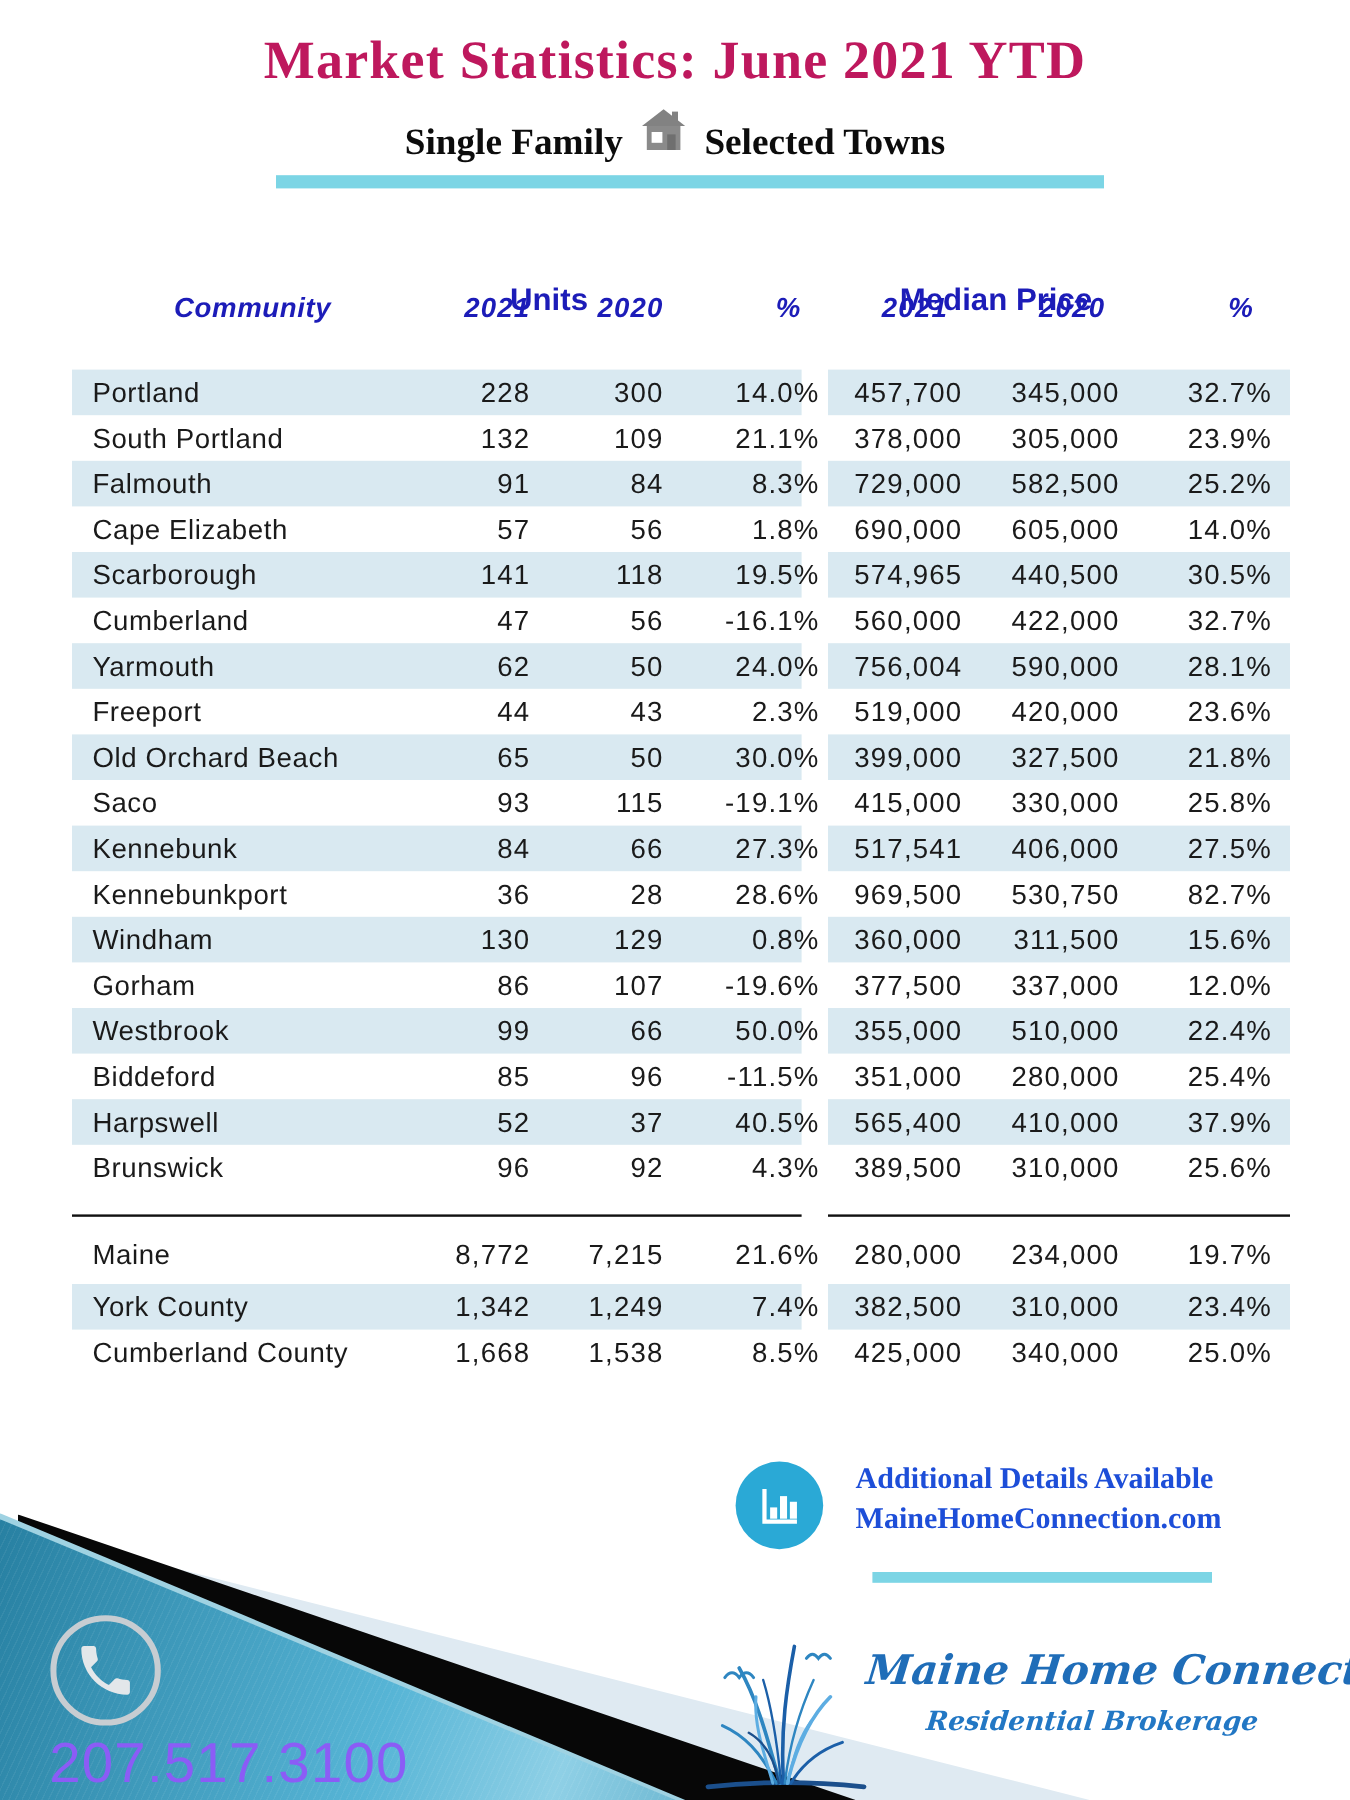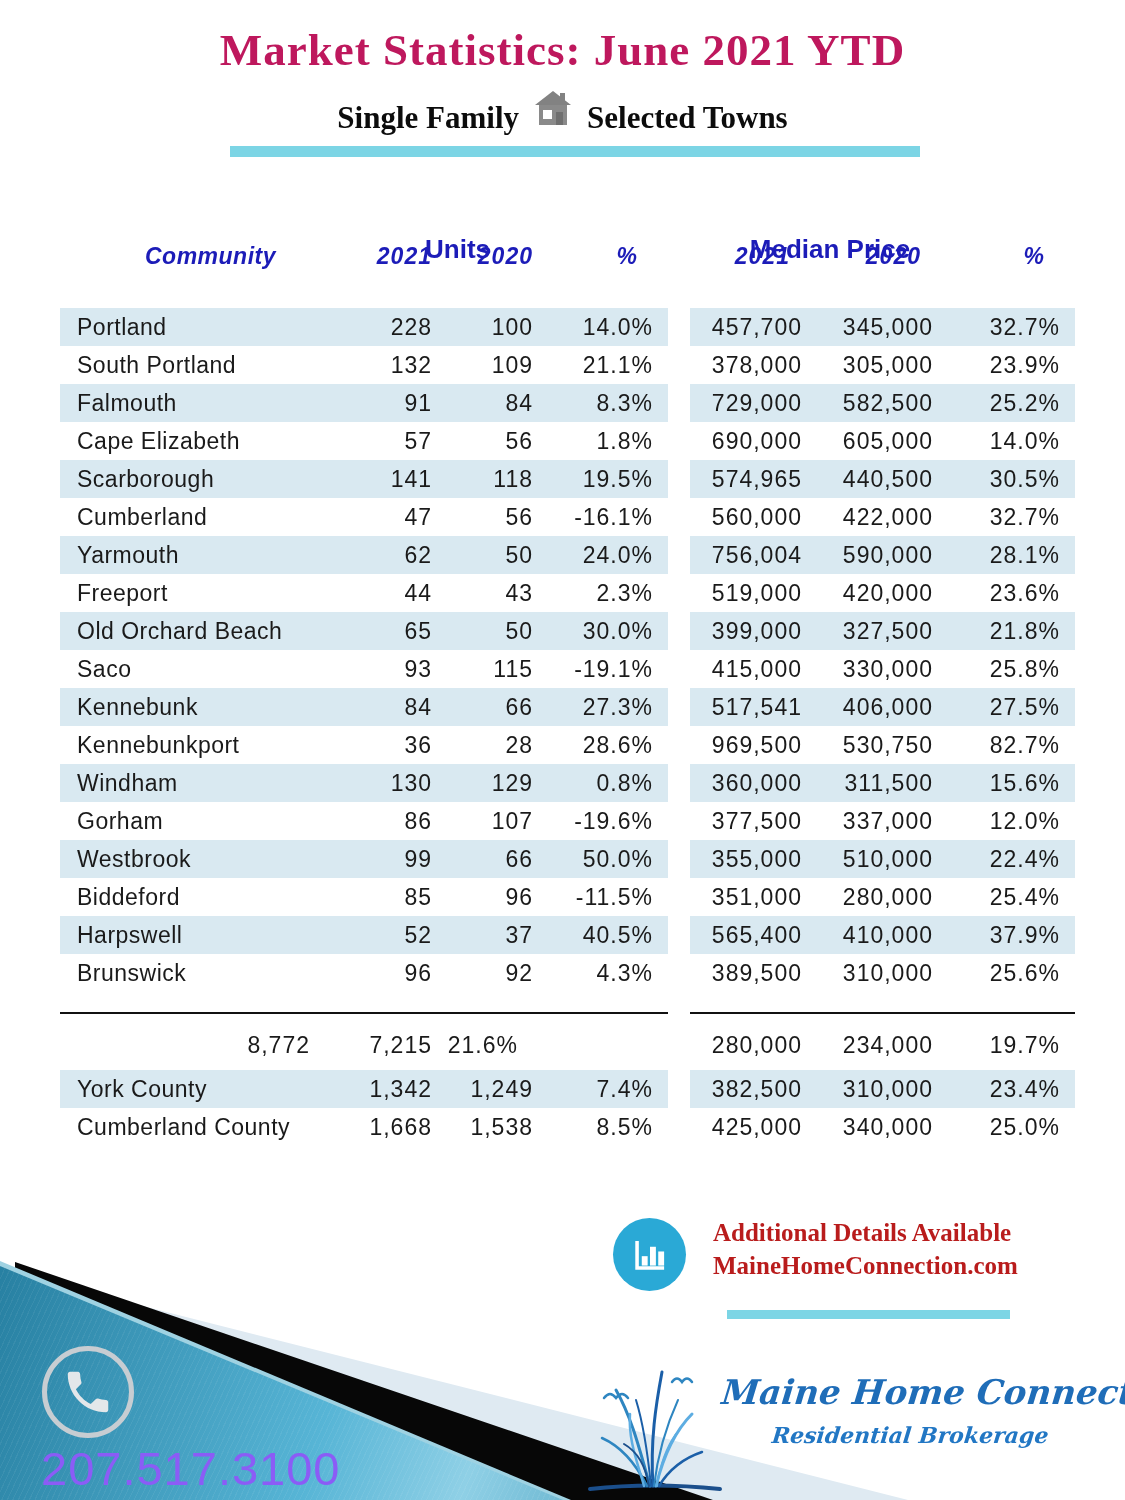--- a/index.html
+++ b/index.html
@@ -12,21 +12,21 @@
   .subtitle{position:absolute;top:90px;left:0;width:100%;display:flex;justify-content:center;align-items:flex-end;gap:14px;
          font-family:"Liberation Serif",serif;font-weight:bold;font-size:31px;color:#0c0c0c;}
   .divider-top{position:absolute;left:230px;top:146px;width:690px;height:11px;background:#7cd5e5;}
 
   
   .group-label{position:absolute;top:198px;font-size:26px;font-weight:bold;color:#1c1cb8;text-align:center;margin-top:36px;}
   .gl-units{left:380px;width:155px;}
   .gl-median{left:720px;width:220px;}
 
   .trow{display:flex;height:38px;}
-  .lgrp{width:608px;display:grid;grid-template-columns:250px 122px 101px 135px;align-items:center;}
+  .lgrp{width:608px;display:grid;grid-template-columns:250px 122px 101px 135px;align-items:center;gap:10px;}
   .rgrp{width:385px;margin-left:22px;display:grid;grid-template-columns:112px 131px 142px;align-items:center;}
   .shaded .lgrp,.shaded .rgrp{background:#d9e9f1;}
   .cell{font-size:23px;letter-spacing:0.5px;white-space:nowrap;}
   .cell.num{text-align:right;letter-spacing:1px;}
   .cell.community{padding-left:17px;}
   .lgrp .pct{padding-right:15px;}
   .rgrp .pct{padding-right:15px;}
 
   .header-row{position:absolute;left:60px;top:240px;height:32px;}
   .header-row .cell{color:#1c1cb8;font-style:italic;font-weight:bold;font-size:23px;}
@@ -43,21 +43,21 @@
   .sumline .seg-gap{width:22px;}
   .sumline .seg-r{width:385px;border-top:2px solid #111;}
   .summary .trow:nth-of-type(1){margin-top:12px;}
   .summary .trow:nth-of-type(2){margin-top:6px;height:50px;}
   .summary .trow:nth-of-type(3){margin-top:0px;}
 
   
   .chart-circle{position:absolute;left:613px;top:1218px;width:73px;height:73px;border-radius:50%;
                 background:#2aa9d6;display:flex;align-items:center;justify-content:center;}
   .details-text{position:absolute;left:713px;top:1216px;font-family:"Liberation Serif",serif;
-                font-weight:bold;font-size:25px;line-height:33px;color:#b91c1c;}
+                font-weight:bold;font-size:25px;line-height:33px;color:#1d4ed8;}
   .divider-bottom{position:absolute;left:727px;top:1310px;width:283px;height:9px;background:#7cd5e5;}
 
   
   .corner{position:absolute;inset:0;pointer-events:none;}
   .corner .pale{position:absolute;inset:0;background:#dfeaf2;
       clip-path:polygon(60px 1285px,908px 1500px,60px 1500px);}
   .corner .black{position:absolute;inset:0;background:#070707;
       clip-path:polygon(15px 1262px,713px 1500px,15px 1500px);}
   .corner .edge{position:absolute;inset:0;background:#9fd2e2;
       clip-path:polygon(0px 1261px,571px 1500px,0px 1500px);}
@@ -114,21 +114,21 @@
       <div class="cell num hnum">2020</div>
       <div class="cell num pct">%</div>
     </div>
   </div>
 
   <div class="rows" id="main-rows">
       <div class="trow shaded">
     <div class="lgrp">
       <div class="cell community">Portland</div>
       <div class="cell num">228</div>
-      <div class="cell num">100</div>
+      <div class="cell num">300</div>
       <div class="cell num pct">14.0%</div>
     </div>
     <div class="rgrp">
       <div class="cell num">457,700</div>
       <div class="cell num">345,000</div>
       <div class="cell num pct">32.7%</div>
     </div>
   </div>
       <div class="trow">
     <div class="lgrp">
@@ -354,20 +354,21 @@
     </div>
 
   <div class="summary" id="summary-section">
     <div class="sumline">
       <div class="seg-l"></div>
         <div class="seg-gap"></div>
         <div class="seg-r"></div>
     </div>
   <div class="trow">
     <div class="lgrp">
+      <div class="cell community">Maine</div>
       <div class="cell num">8,772</div>
       <div class="cell num">7,215</div>
       <div class="cell num pct">21.6%</div>
     </div>
     <div class="rgrp">
       <div class="cell num">280,000</div>
       <div class="cell num">234,000</div>
       <div class="cell num pct">19.7%</div>
     </div>
   </div>

